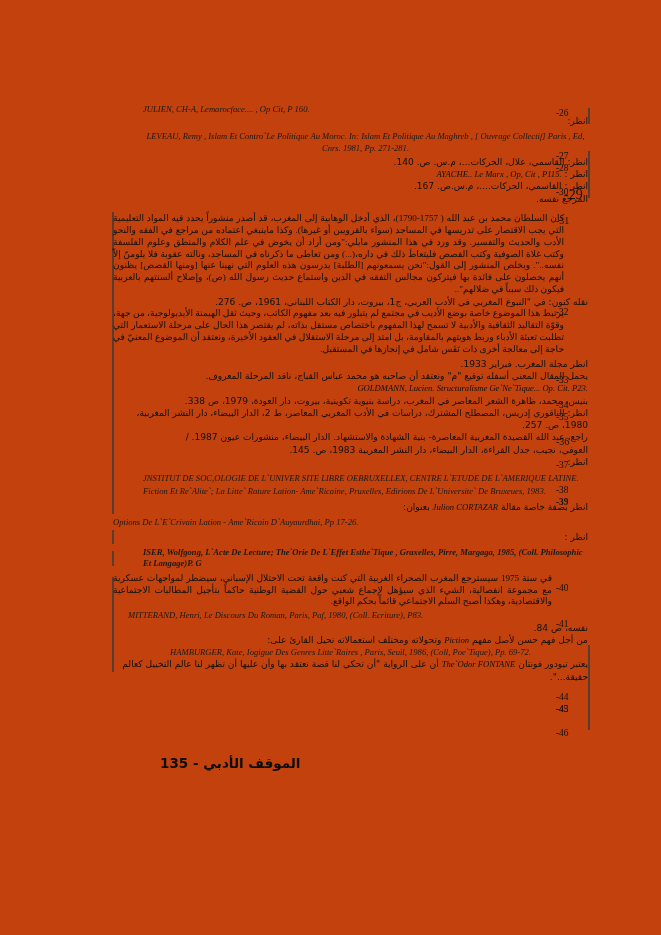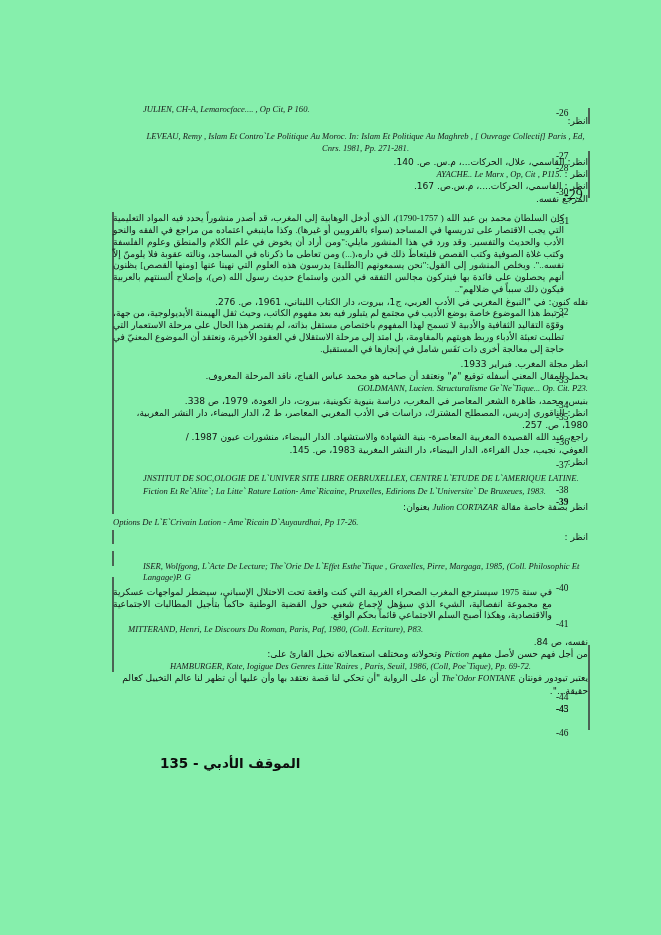--- a/index.html
+++ b/index.html
@@ -15,21 +15,21 @@
     color: #111111;
     overflow: hidden;
   }
 
   
   #page {
     position: absolute;
     left: 0; top: 0;
     width: 661px;
     height: 935px;
-    background: #86efac;
+    background: #c2410c;
   }
 
   #content {
     position: absolute;
     left: 113px;
     top: 104px;
     width: 475px;
   }
 
   
@@ -197,21 +197,21 @@
     <div class="mixed" style="margin-top:4px;">
       <span>انظر بصفة خاصة مقالة</span>
       <span class="lat">Julion CORTAZAR</span>
       <span>بعنوان:</span>
     </div>
     <div class="ltr" style="margin-top:3px;">Options De L`E`Crivain Lation - Ame`Ricain D`Auyaurdhai, Pp 17-26.</div>
 
     <div class="note line-right" style="margin-top:3px;">
       <span>انظر :</span>
     </div>
-    <div class="ltr ltr-hang" style="margin-top:18px;">ISER, Wolfgong, L`Acte De Lecture; The`Orie De L`Effet Esthe`Tique , Graxelles, Pirre, Margaga, 1985, (Coll. Philosophic Et Langage)P. G</div>
+    <div class="ltr ltr-hang" style="margin-top:4px;font-weight:bold;">ISER, Wolfgong, L`Acte De Lecture; The`Orie De L`Effet Esthe`Tique , Graxelles, Pirre, Margaga, 1985, (Coll. Philosophic Et Langage)P. G</div>
 
     <div class="note blk-para" style="margin-top:3px;">
       <span class="blk-body" style="padding-right:34px;">في سنة  1975  سيسترجع المغرب الصحراء الغربية التي كنت واقعة تحت الاحتلال الإسباني، سيضطر لمواجهات عسكرية مع مجموعة انفصالية، الشيء الذي سيؤهل لإجماع شعبي حول القضية الوطنية حاكماً بتأجيل المطالبات الاجتماعية والاقتصادية، وهكذا أصبح السلم الاجتماعي قائماً بحكم الواقع.</span>
     </div>
 
     <div class="ltr" style="margin-top:2px; padding-left:15px;">
       <span>MITTERAND, Henri, Le Discours Du Roman, Paris, Paf, 1980, (Coll. Ecriture), P83.</span>
     </div>
 
     <div class="note line-right">

